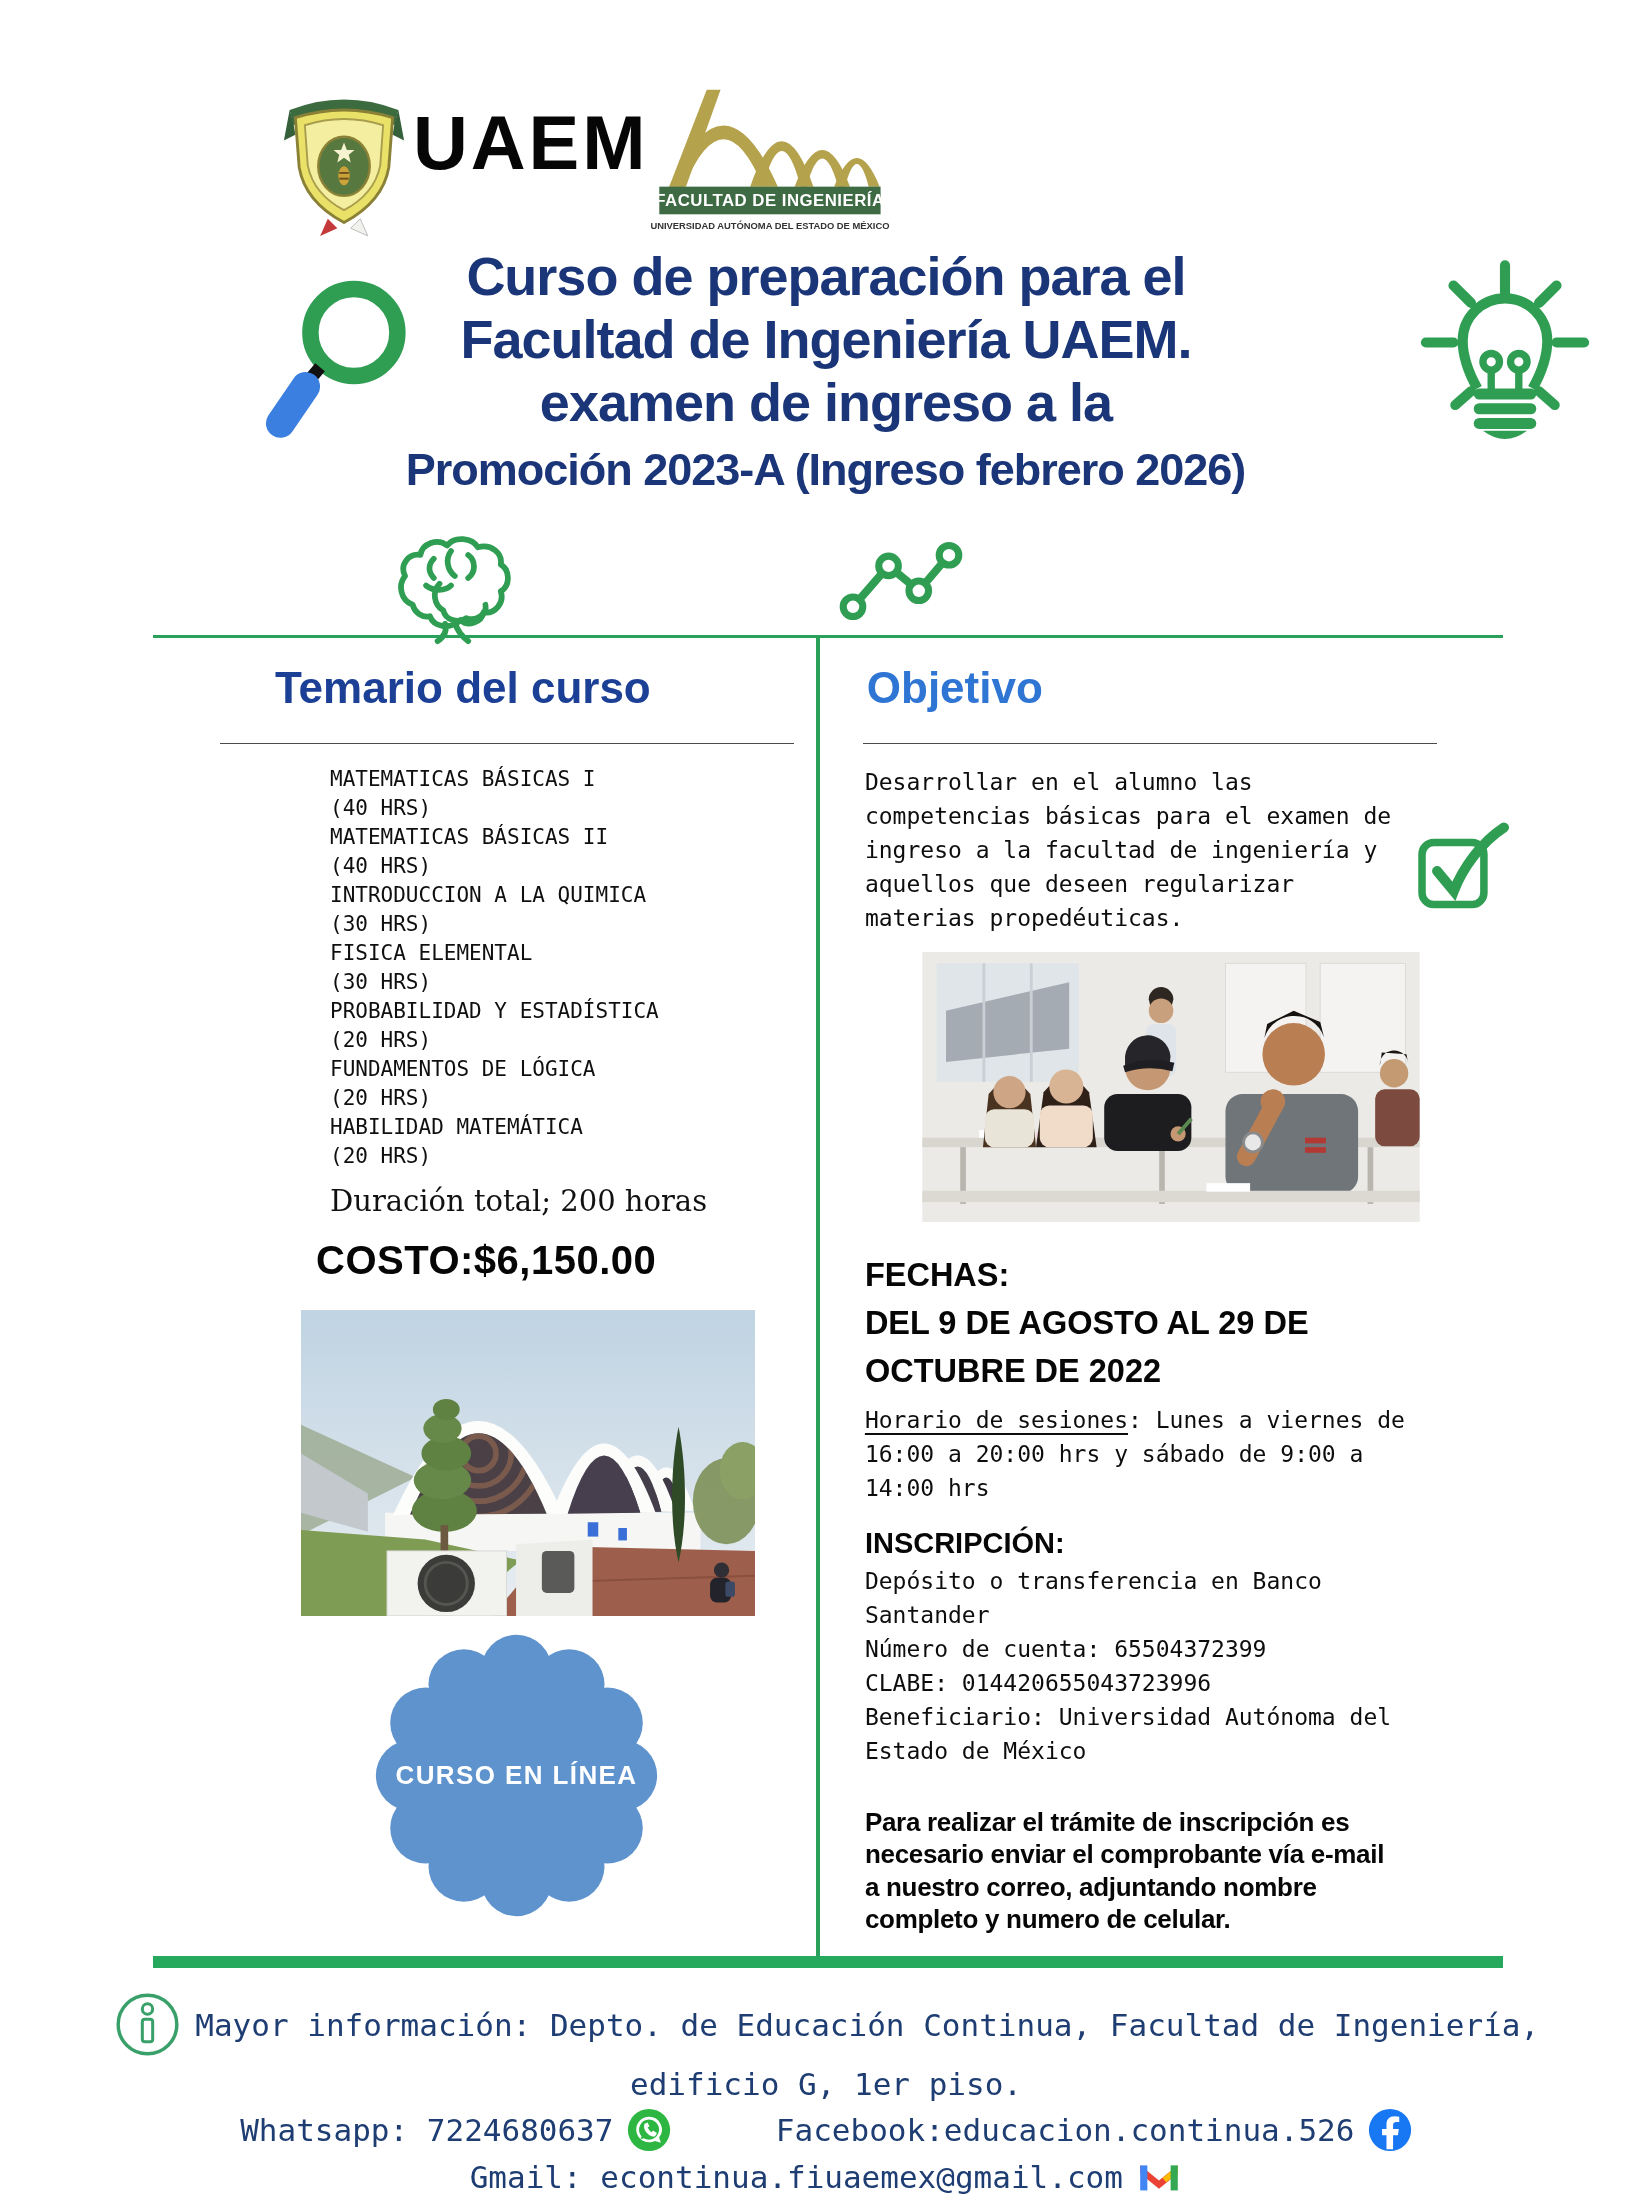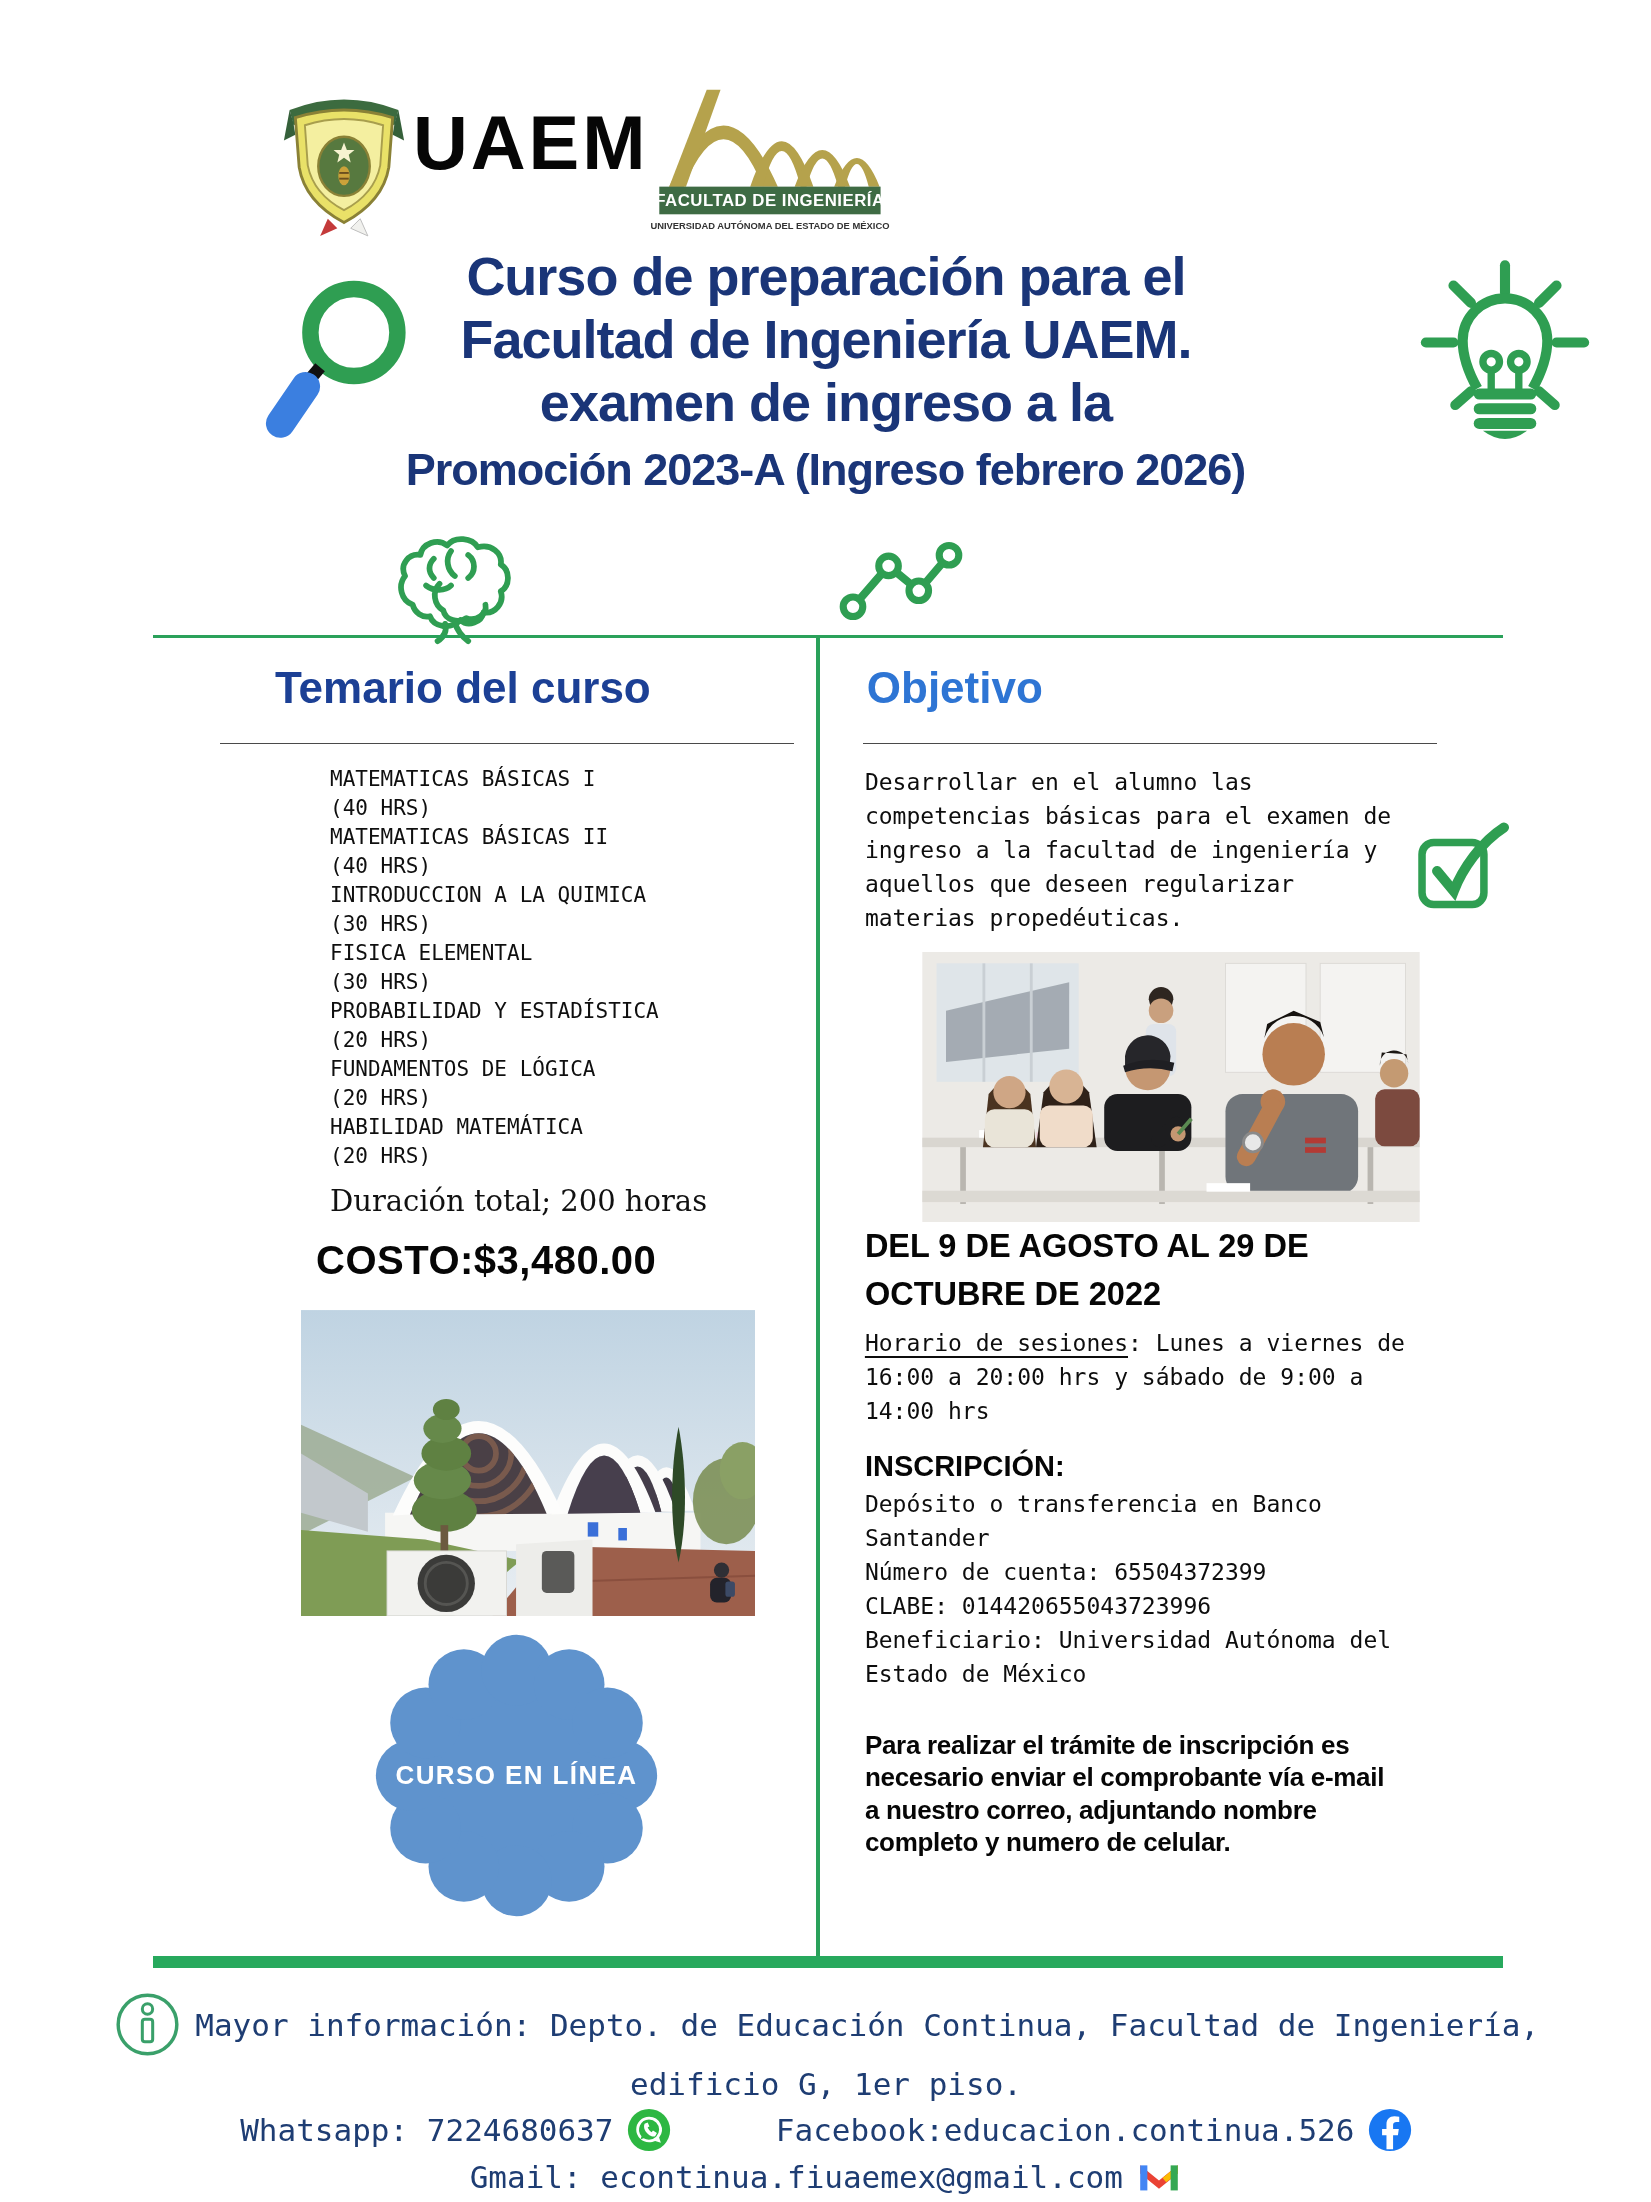--- a/index.html
+++ b/index.html
@@ -189,21 +189,21 @@
           <div>FUNDAMENTOS DE LÓGICA</div>
           <div>(20 HRS)</div>
         </div>
       <div>
           <div>HABILIDAD MATEMÁTICA</div>
           <div>(20 HRS)</div>
         </div>
     </div>
 
     <div class="duration serif">Duración total; 200 horas</div>
-    <div class="cost">COSTO:$3,480.00</div>
+    <div class="cost">COSTO:$6,150.00</div>
 
     <svg class="building" viewBox="0 0 475 320">
       <defs>
         <linearGradient id="sky" x1="0" y1="0" x2="0" y2="1">
           <stop offset="0" stop-color="#bfd3e2"></stop>
             <stop offset="1" stop-color="#e9eef2"></stop>
         </linearGradient>
         <clipPath id="g1">
             <path d="M114,214 Q186,44 257,213 Z"></path>
           </clipPath>
@@ -320,20 +320,21 @@
       <circle cx="370" cy="158" r="13" fill="#b97e52"></circle>
       <line x1="342" y1="216" x2="370" y2="164" stroke="#b97e52" stroke-width="20" stroke-linecap="round"></line>
       <circle cx="349" cy="201" r="10" fill="#e8e8e8" stroke="#8a8a8a" stroke-width="3"></circle>
       <circle cx="498" cy="128" r="15" fill="#c49a72"></circle>
       <path d="M483,120 a15,15 0 0 1 30,-2 l-2,-10 -26,-2 Z" fill="#1c1713"></path>
       <rect x="478" y="145" width="47" height="60" rx="10" fill="#7c4a3f"></rect>
       <rect x="0" y="252" width="525" height="12" fill="#dcd9d3"></rect>
       <rect x="300" y="244" width="46" height="9" fill="#ffffff"></rect>
     </svg>
 
+    <div class="fechas-head">FECHAS:</div>
     <div class="fechas-line">DEL 9 DE AGOSTO AL 29 DE</div>
     <div class="fechas-line">OCTUBRE DE 2022</div>
 
     <p class="horario mono"><span class="ul">Horario de sesiones</span><span>: Lunes a viernes de 16:00 a 20:00 hrs y sábado de 9:00 a 14:00 hrs</span></p>
 
     <div class="insc-head">INSCRIPCIÓN:</div>
     <p class="insc-text mono">Depósito o transferencia en Banco
 Santander
 Número de cuenta: 65504372399
 CLABE: 014420655043723996

